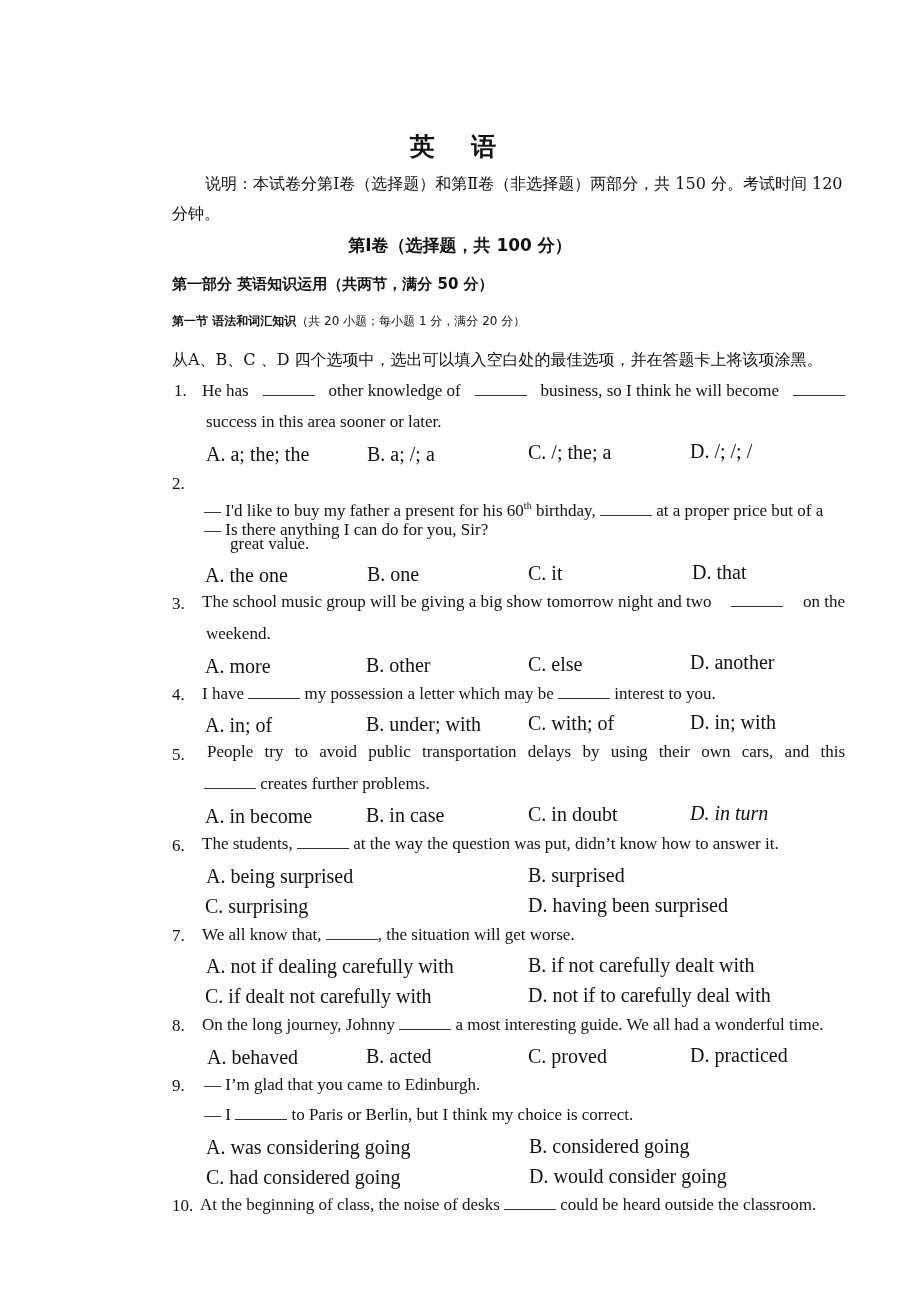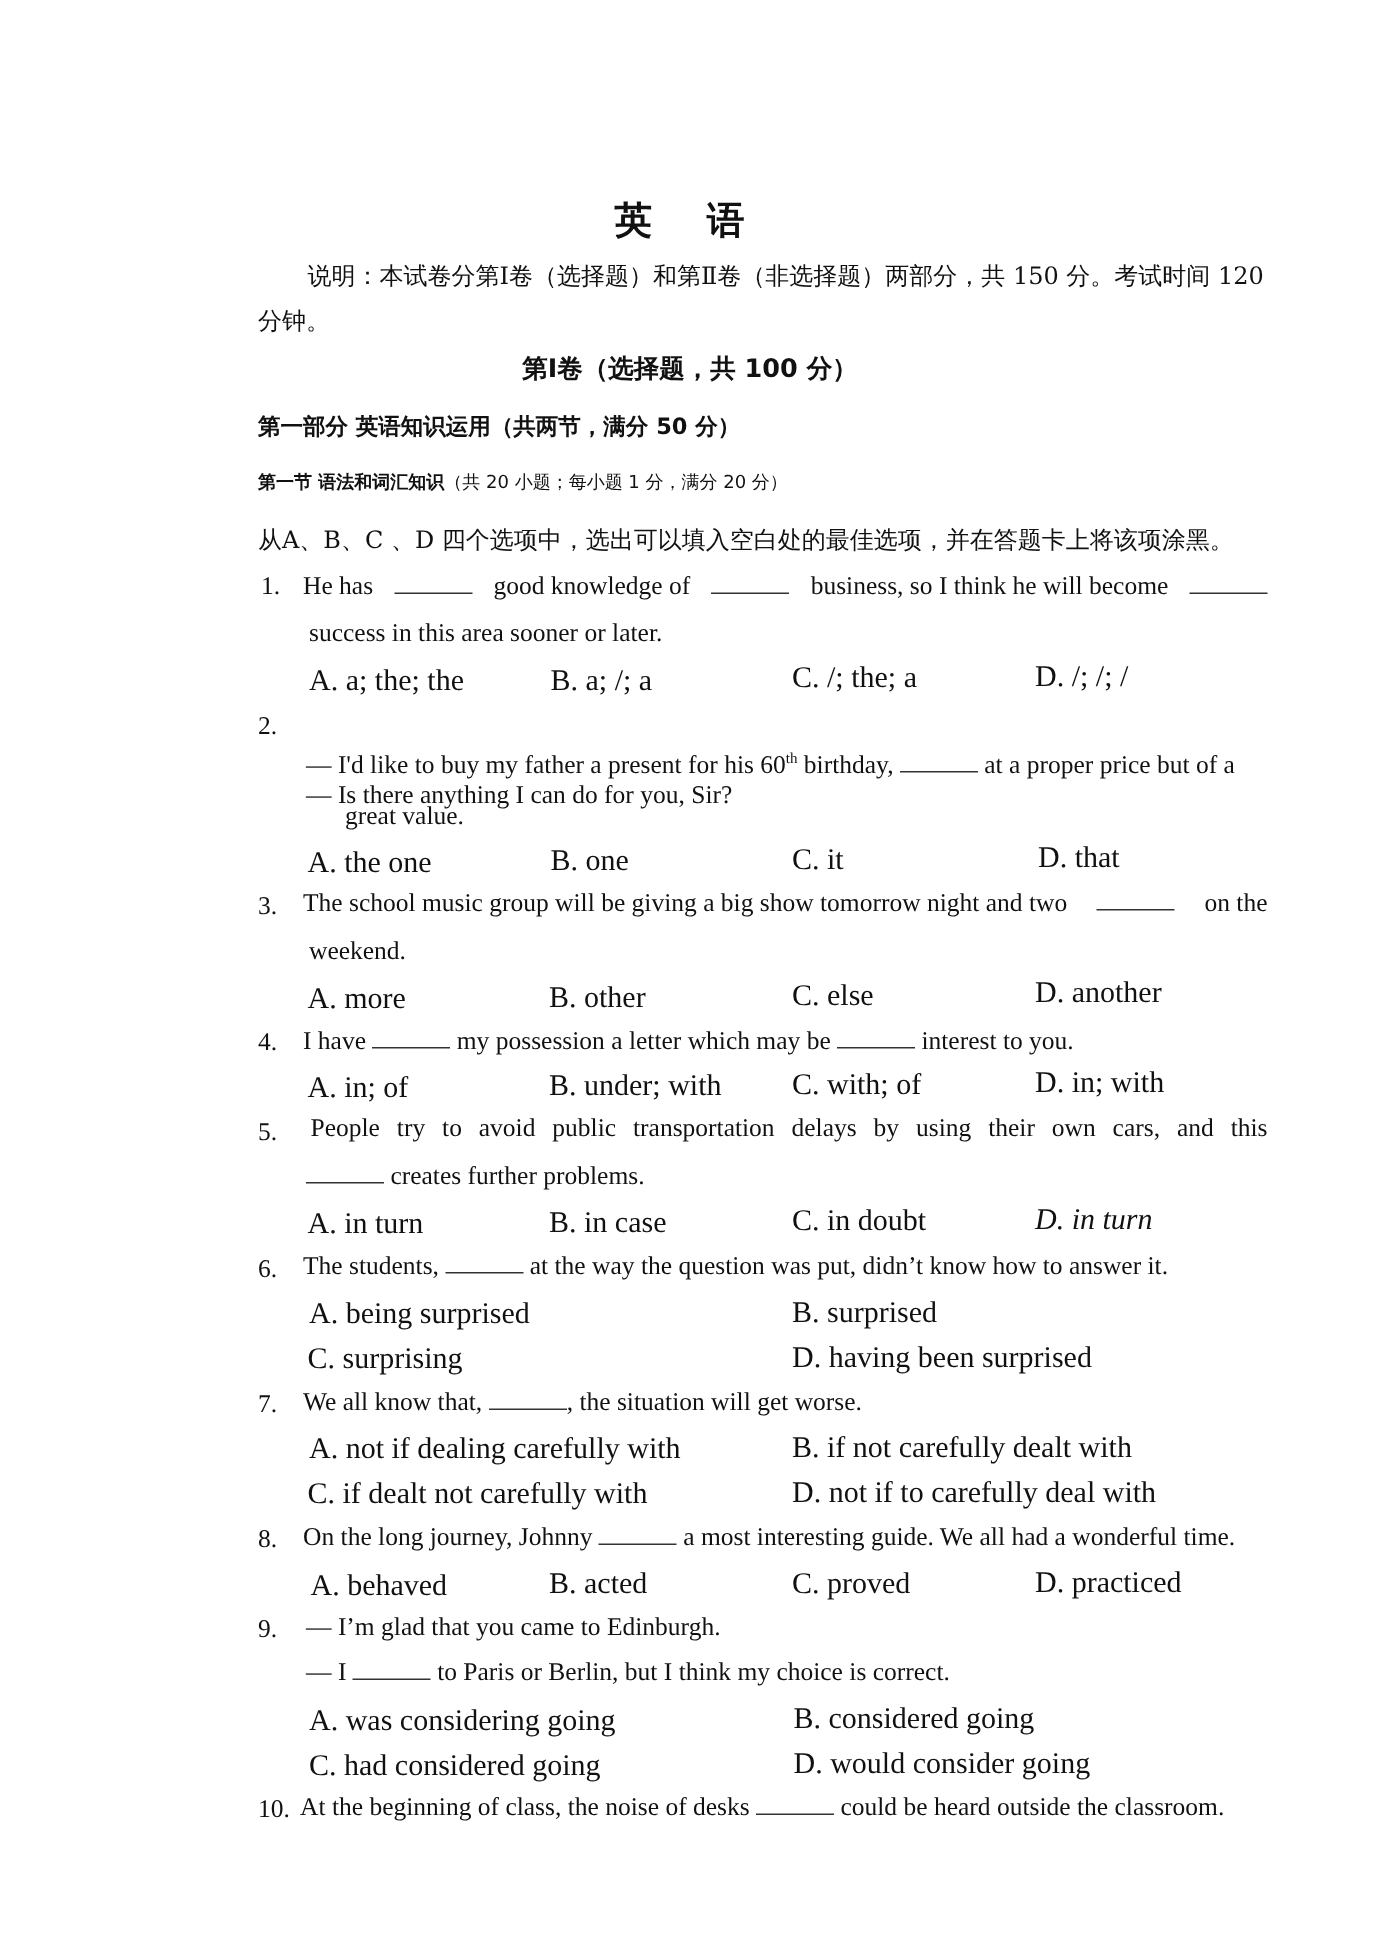--- a/index.html
+++ b/index.html
@@ -34,21 +34,21 @@
   <div class="abs vol">第Ⅰ卷（选择题，共 100 分）</div>
   <div class="abs part">第一部分 英语知识运用（共两节，满分 50 分）</div>
   <div class="abs sect"><b>第一节 语法和词汇知识</b><span>（共 20 小题；每小题 1 分，满分 20 分）</span></div>
   <div class="abs instr">从A、B、C 、D 四个选项中，选出可以填入空白处的最佳选项，并在答题卡上将该项涂黑。</div>
 
   <div>
     <span class="num" style="left:174px;top:381px;">1.</span>
     <div class="abs q" style="left:202px;top:381px;width:643px;display:flex;justify-content:space-between;">
       <span>He has</span>
       <span class="blank"></span>
-      <span>good knowledge of</span>
+      <span>other knowledge of</span>
       <span class="blank"></span>
       <span>business, so I think he will become</span>
       <span class="blank"></span>
     </div>
     <div class="abs q" style="left:206px;top:412px;">success in this area sooner or later.</div>
     <span class="opt" style="left:206px;top:443px;">A. a; the; the</span>
     <span class="opt" style="left:367px;top:443px;">B. a; /; a</span>
     <span class="opt" style="left:528px;top:441px;">C. /; the; a</span>
     <span class="opt" style="left:690px;top:440px;">D. /; /; /</span>
   </div>
@@ -97,21 +97,21 @@
     <span class="opt" style="left:690px;top:711px;">D. in; with</span>
   </div>
 
   <div>
     <span class="num" style="left:172px;top:745px;">5.</span>
     <div class="abs q just" style="left:207px;top:742px;width:638px;">People try to avoid public transportation delays by using their own cars, and this</div>
     <div class="abs q" style="left:204px;top:774px;">
       <span class="blank"></span>
       <span>creates further problems.</span>
     </div>
-    <span class="opt" style="left:205px;top:805px;">A. in turn</span>
+    <span class="opt" style="left:205px;top:805px;">A. in become</span>
     <span class="opt" style="left:366px;top:804px;">B. in case</span>
     <span class="opt" style="left:528px;top:803px;">C. in doubt</span>
     <span class="opt" style="left:690px;top:802px;font-style:italic;">D. in turn</span>
   </div>
 
   <div>
     <span class="num" style="left:172px;top:836px;">6.</span>
     <div class="abs q" style="left:202px;top:834px;">
       <span>The students,</span>
       <span class="blank"></span>

